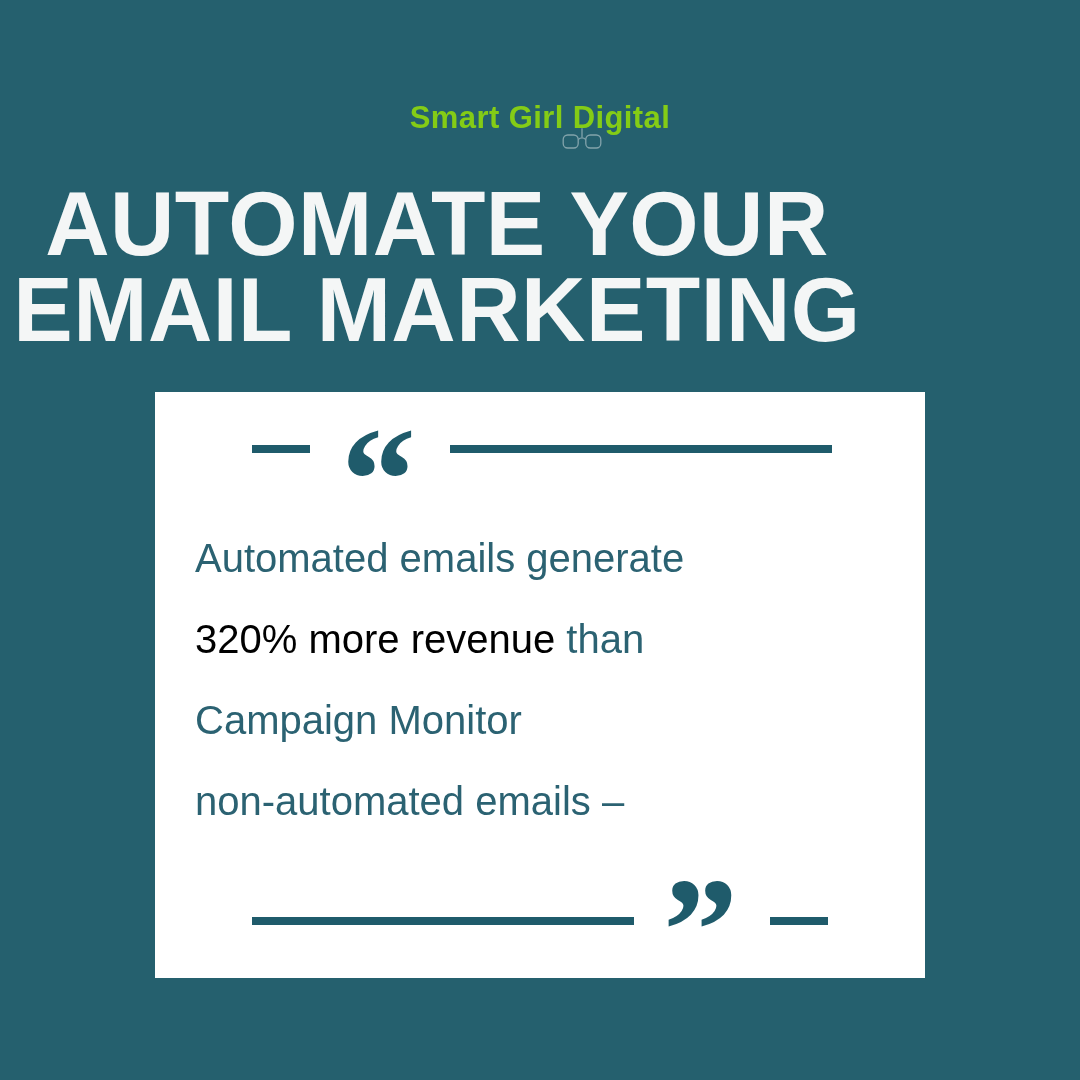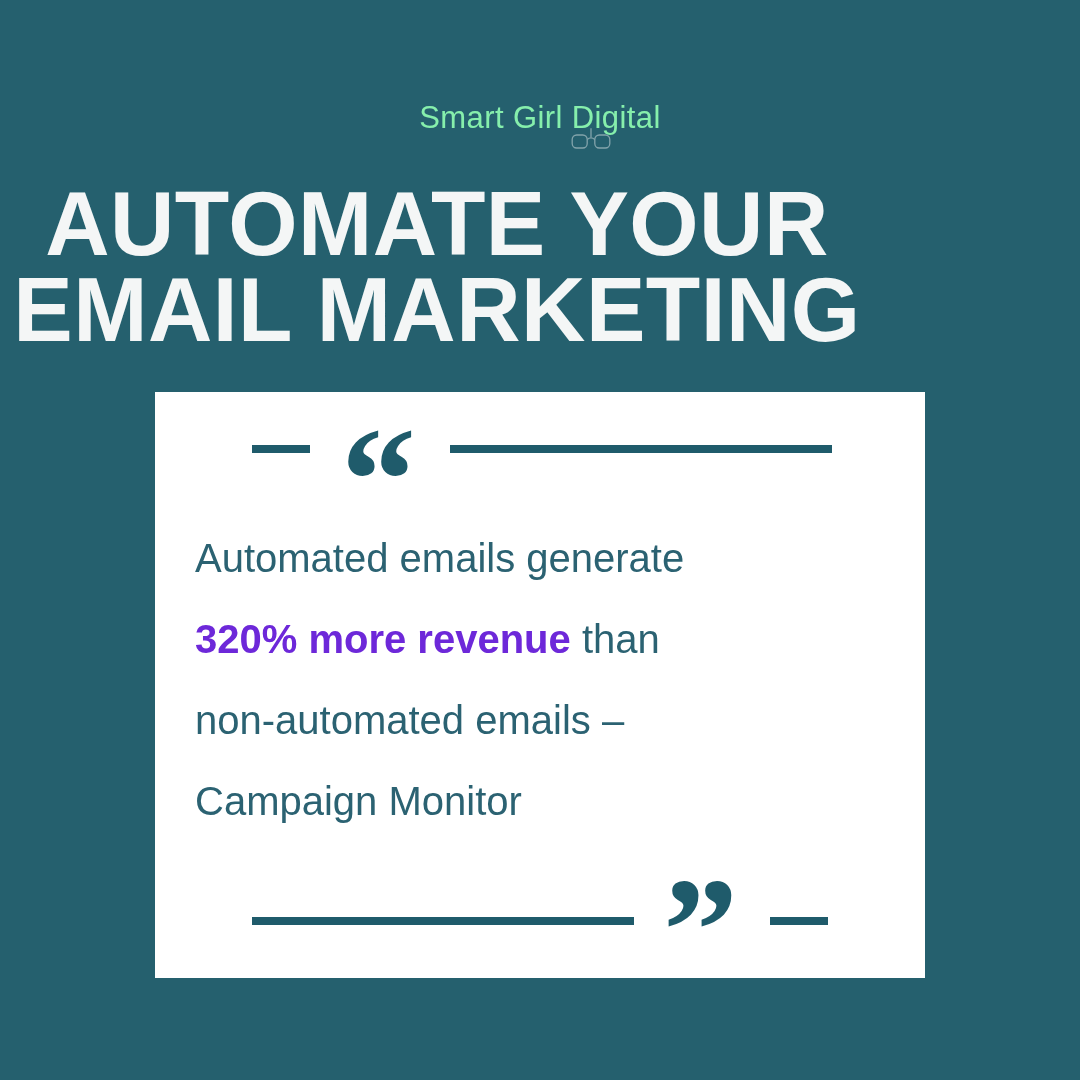--- a/index.html
+++ b/index.html
@@ -31,22 +31,22 @@
     width: 1080px;
     text-align: center;
     height: 60px;
   }
 
   .logo-text {
     display: inline-block;
     position: relative;
     font-family: "Liberation Sans", sans-serif;
     font-size: 31px;
-    font-weight: normal;
-    color: #86efac;
+    font-weight: bold;
+    color: #84cc16;
     letter-spacing: 0.4px;
     line-height: 36px;
     white-space: nowrap;
   }
 
   .logo-glasses {
     position: absolute;
     left: 152px;
     top: 27px;
     width: 40px;
@@ -148,22 +148,22 @@
     line-height: 81px;
     font-weight: normal;
   }
 
   .quote-line {
     display: block;
     white-space: nowrap;
   }
 
   .quote-strong {
-    font-weight: bold;
-    color: #6d28d9;
+    font-weight: normal;
+    color: #000000;
   }
 </style>
 </head>
 <body>
 
 <div id="canvas">
 
   <div class="logo-wrap">
     <span class="logo-text">
       <span>Smart Girl Digital</span>
@@ -185,22 +185,22 @@
 
     <div class="deco top">
       <span class="rule short"></span>
       <span class="qmark open">“</span>
       <span class="rule long"></span>
     </div>
 
     <div class="quote-body">
       <span class="quote-line">Automated emails generate</span>
       <span class="quote-line"><span class="quote-strong">320% more revenue</span><span> than</span></span>
+      <span class="quote-line">Campaign Monitor</span>
       <span class="quote-line">non-automated emails –</span>
-      <span class="quote-line">Campaign Monitor</span>
     </div>
 
     <div class="deco bottom">
       <span class="rule long"></span>
       <span class="qmark close">”</span>
       <span class="rule short"></span>
     </div>
 
   </div>
 

